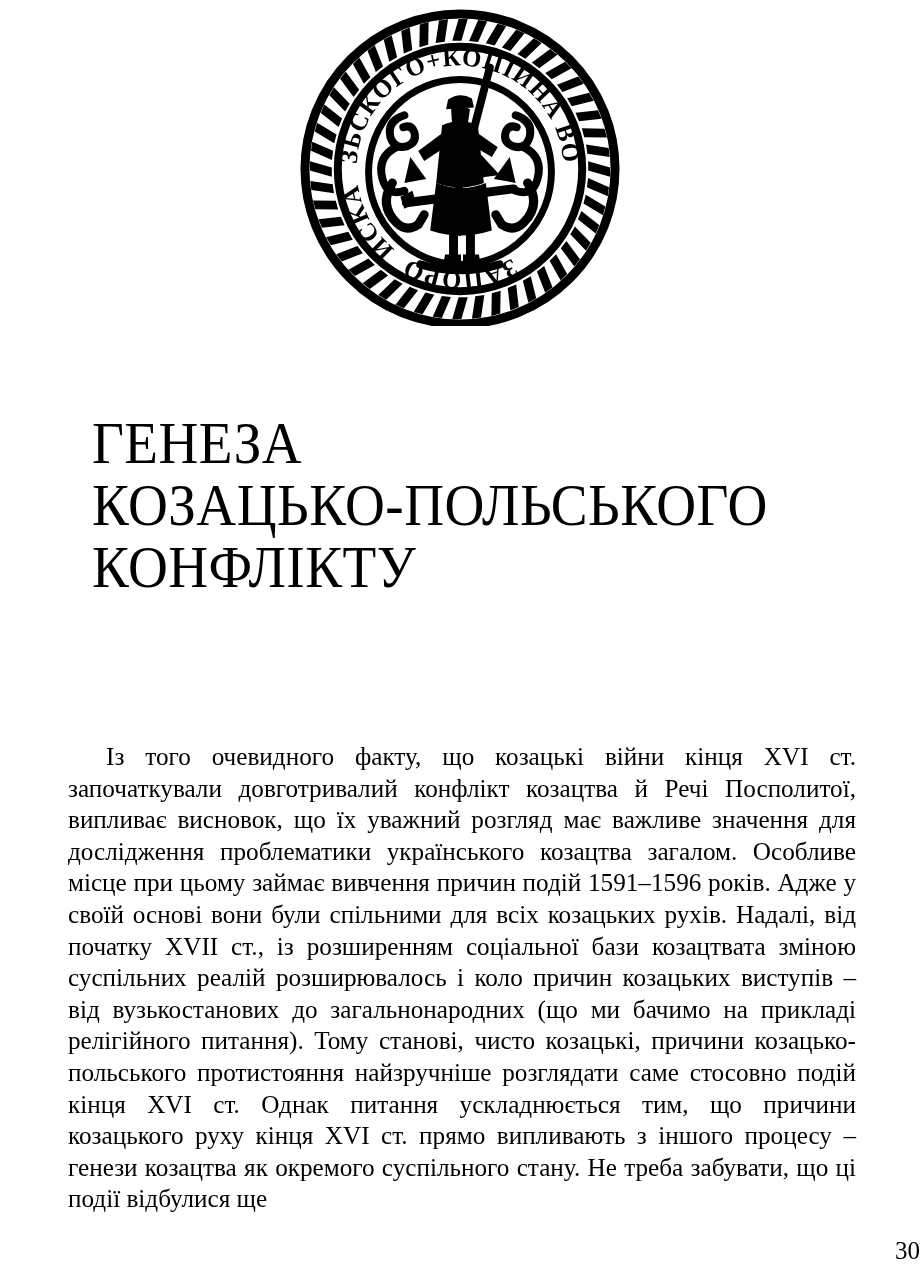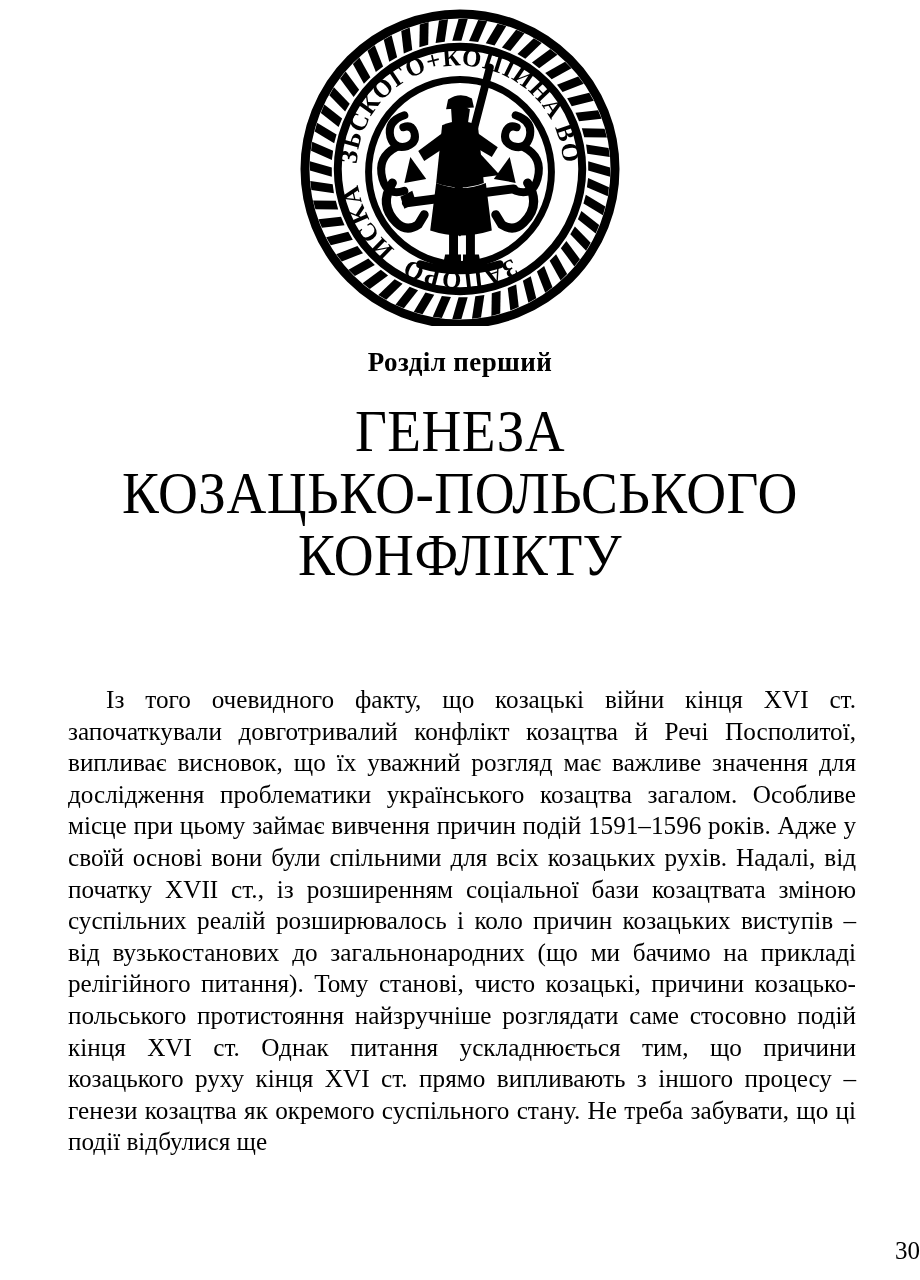--- a/index.html
+++ b/index.html
@@ -42,40 +42,40 @@
     font-size: 27px;
     font-weight: 700;
     letter-spacing: 0.4px;
     line-height: 1.1;
   }
 
   
   .chapter-title {
     position: absolute;
     left: 60px;
-    top: 400px;
+    top: 412px;
     width: 800px;
-    text-align: center;
+    text-align: left;
   }
   .chapter-title .tline {
     display: block;
     font-size: 60px;
     line-height: 62px;
     font-weight: 400;
     letter-spacing: 0.5px;
     transform: scaleX(0.92);
     transform-origin: center center;
     white-space: nowrap;
   }
 
   
   .body-text {
     position: absolute;
     left: 68px;
-    top: 684px;
+    top: 741px;
     width: 788px;
     font-size: 25.2px;
     line-height: 31.6px;
     text-align: justify;
     text-justify: inter-word;
     hyphens: manual;
   }
   .body-text p {
     margin: 0;
     text-indent: 38px;
@@ -310,21 +310,20 @@
 
       <path d="M106 196 L214 182" stroke="#000" stroke-width="9" fill="none" stroke-linecap="round"></path>
       <path d="M100 190 l12 -6 l4 12 l-12 6 z" fill="#000"></path>
 
       <path d="M176 142 l24 26 l-30 4 z" fill="#000"></path>
 
       <path d="M120 258 q40 12 80 0" stroke="#000" stroke-width="8" fill="none" stroke-linecap="round"></path>
     </svg>
   </div>
 
-  <div class="chapter-label">Розділ перший</div>
 
   <div class="chapter-title">
     <span class="tline">ГЕНЕЗА</span>
     <span class="tline">КОЗАЦЬКО-ПОЛЬСЬКОГО</span>
     <span class="tline">КОНФЛІКТУ</span>
   </div>
 
   <div class="body-text">
     <p>Із того очевидного факту, що козацькі війни кінця XVI ст. започаткували довготривалий конфлікт козацтва й Речі Посполитої, випливає висновок, що їх уважний розгляд має важливе значення для дослідження проблематики українського козацтва загалом. Особливе місце при цьому займає вивчення причин подій 1591–1596 років. Адже у своїй основі вони були спільними для всіх козацьких рухів. Надалі, від початку XVII ст., із розширенням соціальної бази козацтвата зміною суспільних реалій розширювалось і коло причин козацьких виступів – від вузькостанових до загальнонародних (що ми бачимо на прикладі релігійного питання). Тому станові, чисто козацькі, причини козацько-польського протистояння найзручніше розглядати саме стосовно подій кінця XVI ст. Однак питання ускладнюється тим, що причини козацького руху кінця XVI ст. прямо випливають з іншого процесу – генези козацтва як окремого суспільного стану. Не треба забувати, що ці події відбулися ще</p>
   </div>

